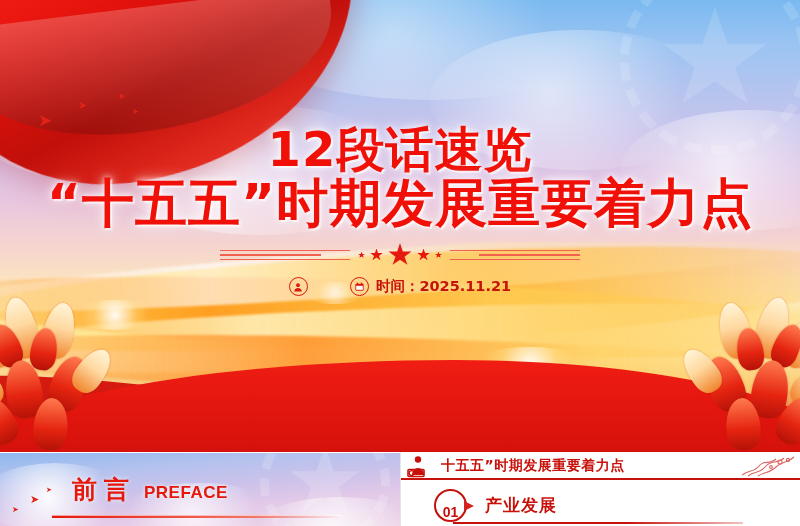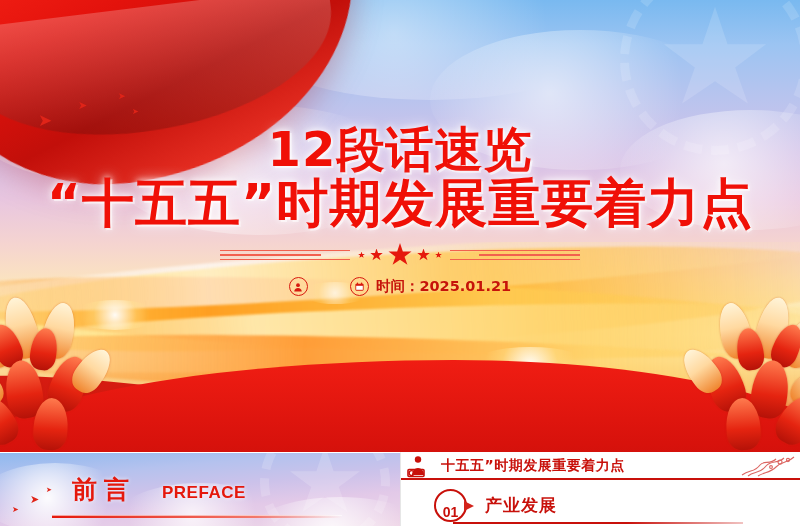--- a/index.html
+++ b/index.html
@@ -190,21 +190,21 @@
     position:relative; width:400px; height:74px; overflow:hidden;
     background:linear-gradient(175deg,#8fb9ef 0%,#b5c2ee 26%,#ccc2ea 48%,#e2c9e8 68%,#efd7e8 100%);
     border-top:1.5px solid #fff;
   }
   #panel-preface .pc {
     position:absolute; border-radius:50%;
     background:radial-gradient(circle at 45% 50%, rgba(255,255,255,.95), rgba(255,255,255,0) 68%);
   }
   #emblem-preface { right:10px; top:-36px; width:130px; height:130px; opacity:.20; }
   #preface-row {
-    position:absolute; left:72px; top:20px; display:flex; align-items:baseline; gap:26px;
+    position:absolute; left:72px; top:20px; display:flex; align-items:baseline; gap:8px;
   }
   #preface-cn {
     color:#e5180c; font-size:25px; font-weight:bold; letter-spacing:7px;
     font-family:"DejaVu Sans","Liberation Sans",sans-serif;
     text-shadow:0 0 4px rgba(255,255,255,.85);
   }
   #preface-en {
     color:#e5180c; font-size:17px; font-weight:bold; letter-spacing:.5px;
     text-shadow:0 0 4px rgba(255,255,255,.85);
   }
@@ -360,21 +360,21 @@
       </div>
       <div class="meta-item">
         <div class="meta-ico">
           <svg viewBox="0 0 16 16" width="11" height="11" aria-hidden="true">
             <rect x="2" y="4" width="12" height="10" rx="1.5" fill="#d8190e"></rect>
             <rect x="3.2" y="7" width="9.6" height="5.8" fill="#fff"></rect>
             <rect x="4" y="2" width="2" height="3" rx="1" fill="#d8190e"></rect>
             <rect x="10" y="2" width="2" height="3" rx="1" fill="#d8190e"></rect>
           </svg>
         </div>
-        <span class="meta-txt">时间：2025.01.21</span>
+        <span class="meta-txt">时间：2025.11.21</span>
       </div>
     </div>
   </div>
 </div>
 
 <div id="bottom">
 
   <div id="panel-preface">
     <div class="pc" style="left:-20px; top:10px;  width:150px; height:70px;"></div>
     <div class="pc" style="left:120px; top:30px;  width:160px; height:64px; opacity:.8;"></div>

